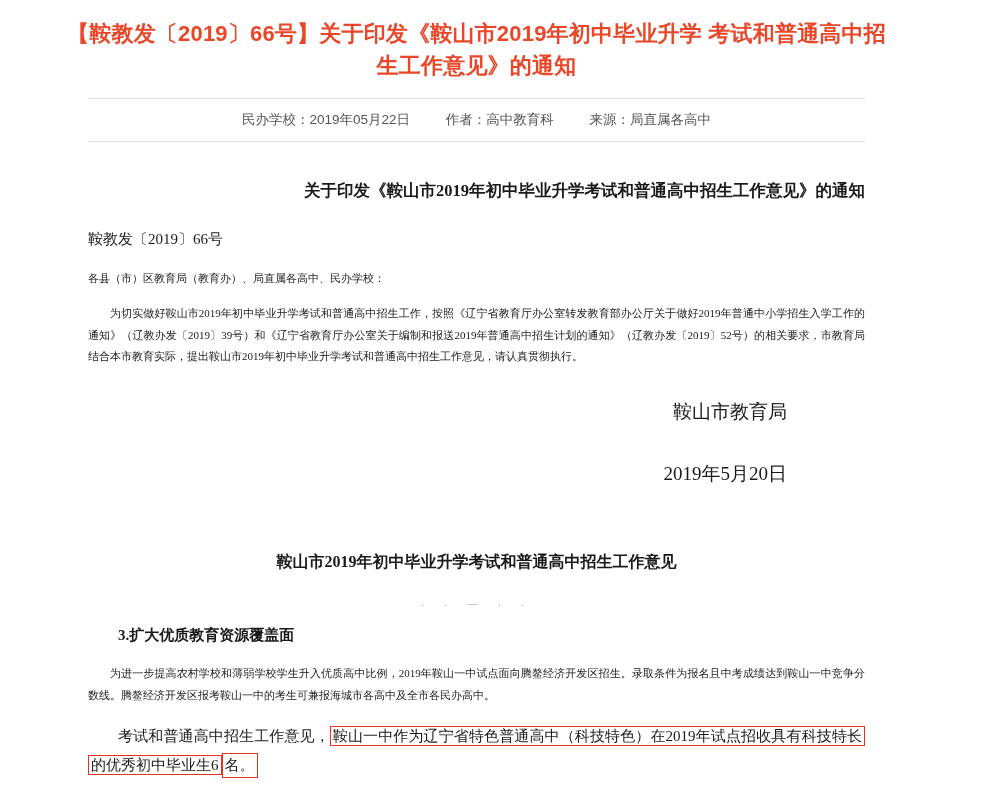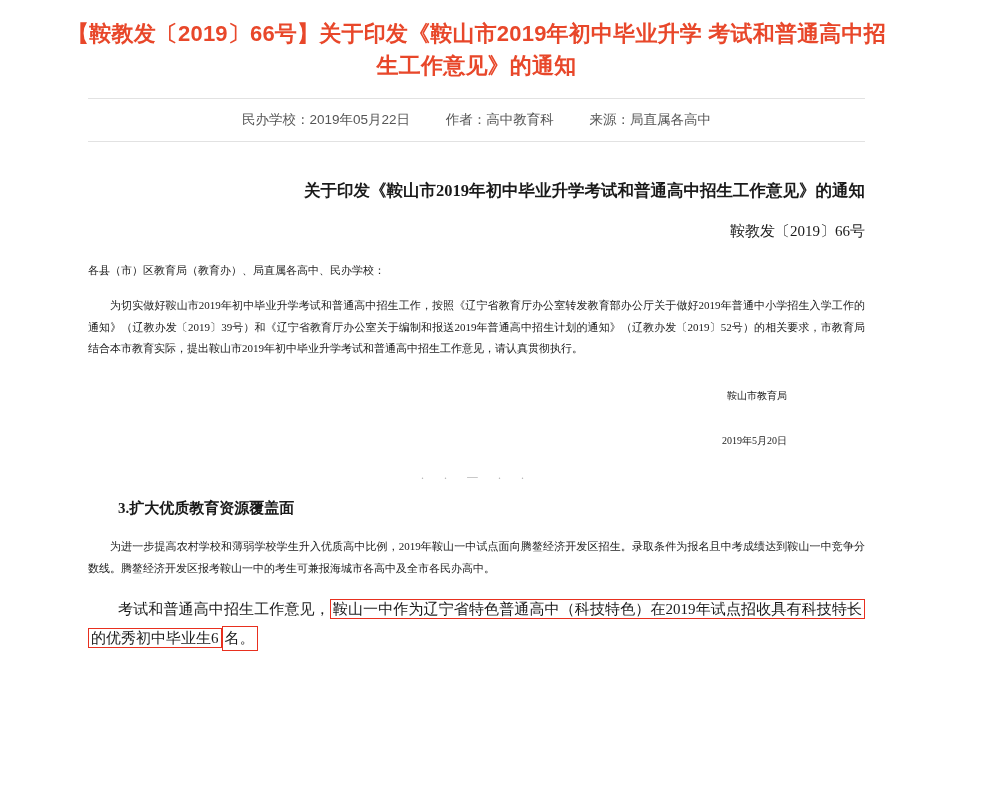--- a/index.html
+++ b/index.html
@@ -57,37 +57,37 @@
   }
 
   .center-head {
     text-align: right;
     font-weight: bold;
     font-size: 16.5px;
     line-height: 1.8;
     margin-top: 12px;
   }
   .center-line {
-    text-align: right;
+    text-align: left;
     font-size: 15px;
     line-height: 1.9;
-    margin-top: 12px;
+    margin-top: 20px;
   }
   .para {
     font-size: 11px;
     line-height: 1.95;
     text-align: justify;
     margin-top: 14px;
   }
   .para.indent {
     text-indent: 2em;
   }
   .right-line {
     text-align: right;
-    font-size: 10px;
+    font-size: 19px;
     line-height: 1.9;
     margin-top: 26px;
     padding-right: 78px;
   }
   .right-line.tight {
   }
 
   .section-head2 {
     text-align: center;
     font-weight: bold;
@@ -160,20 +160,21 @@
 
     <div class="center-line">鞍教发〔2019〕66号</div>
 
     <div class="para">各县（市）区教育局（教育办）、局直属各高中、民办学校：</div>
 
     <div class="para indent">为切实做好鞍山市2019年初中毕业升学考试和普通高中招生工作，按照《辽宁省教育厅办公室转发教育部办公厅关于做好2019年普通中小学招生入学工作的通知》（辽教办发〔2019〕39号）和《辽宁省教育厅办公室关于编制和报送2019年普通高中招生计划的通知》（辽教办发〔2019〕52号）的相关要求，市教育局结合本市教育实际，提出鞍山市2019年初中毕业升学考试和普通高中招生工作意见，请认真贯彻执行。</div>
 
     <div class="right-line">鞍山市教育局</div>
     <div class="right-line tight">2019年5月20日</div>
 
+    <div class="section-head2">鞍山市2019年初中毕业升学考试和普通高中招生工作意见</div>
 
     <div class="faint-line">· · 一 · ·</div>
 
     <div class="sub-head">3.扩大优质教育资源覆盖面</div>
 
     <div class="para indent">为进一步提高农村学校和薄弱学校学生升入优质高中比例，2019年鞍山一中试点面向腾鳌经济开发区招生。录取条件为报名且中考成绩达到鞍山一中竞争分数线。腾鳌经济开发区报考鞍山一中的考生可兼报海城市各高中及全市各民办高中。</div>
 
     <div class="last-para">
       <span class="lead" style="margin-left:2em;">考试和普通高中招生工作意见，</span><span class="hl-box">鞍山一中作为辽宁省特色普通高中（科技特色）在2019年试点招收具有科技特长的优秀初中毕业生6</span><span class="hl-box-small">名。</span>
     </div>

